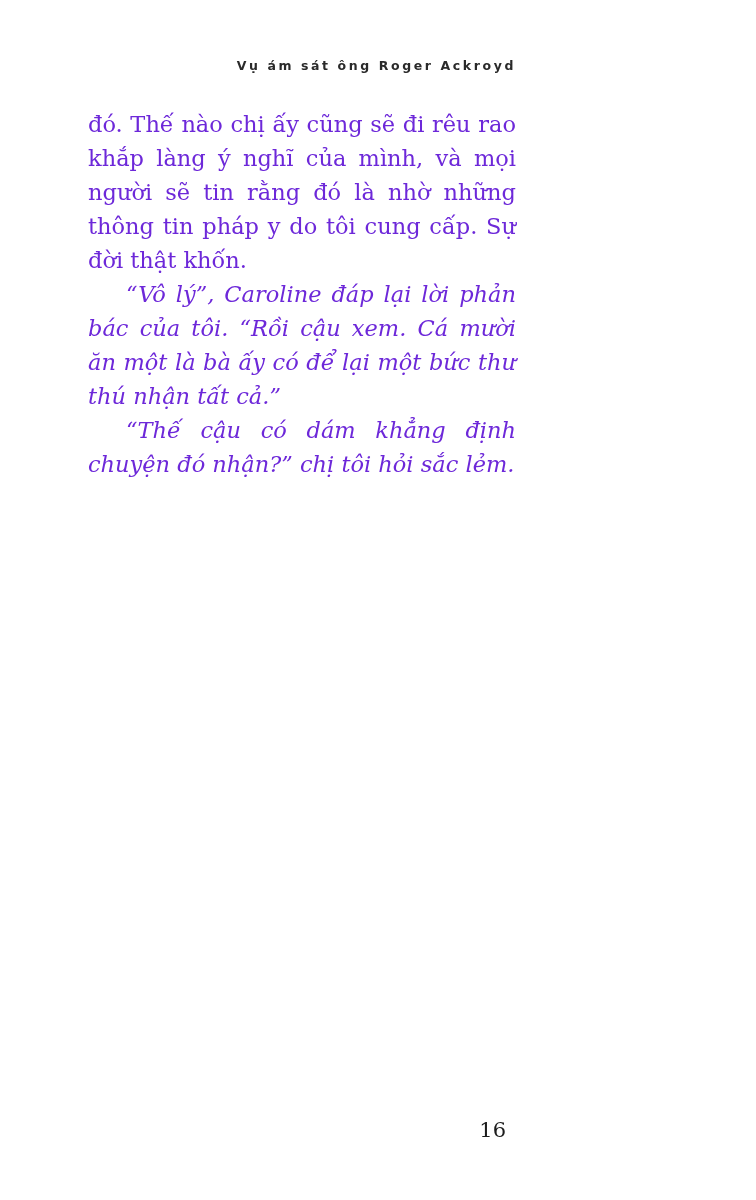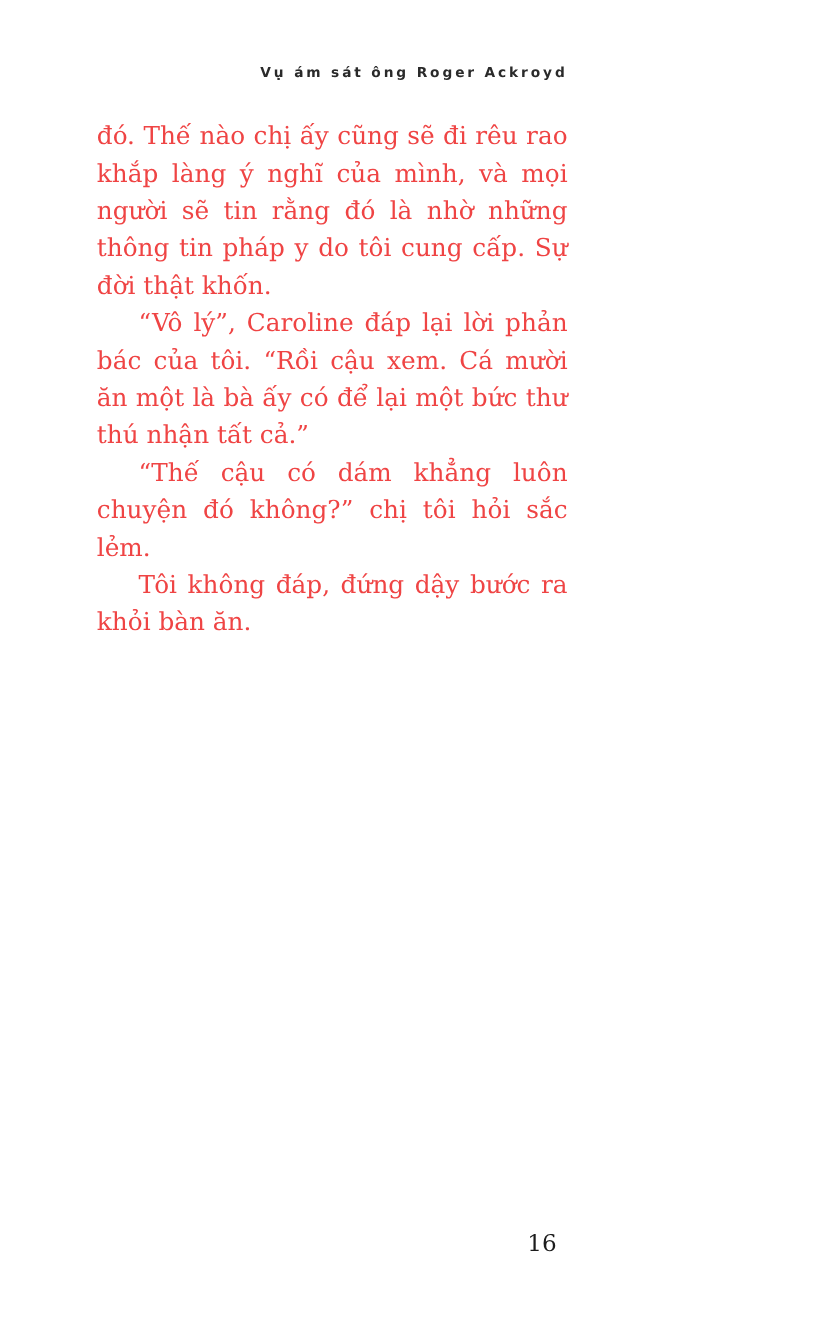--- a/index.html
+++ b/index.html
@@ -29,45 +29,45 @@
     font-weight: bold;
     letter-spacing: 2.6px;
     color: #2a2a2a;
     text-align: right;
     margin-bottom: 34px;
   }
   .body-text {
     font-size: 22.5px;
     line-height: 34px;
     text-align: justify;
-    color: #ef4444;
+    color: #6d28d9;
   }
   .body-text p {
     margin: 0;
   }
   .body-text p.indent {
     text-indent: 38px;
+    font-style: italic;
   }
   .page-number {
     position: absolute;
     right: 94px;
     bottom: 58px;
     font-size: 21px;
     color: #1c1c1c;
   }
 </style>
 </head>
 <body>
 
 <div class="page">
 
   <div class="running-header">Vụ ám sát ông Roger Ackroyd</div>
 
   <div class="body-text">
     <p>đó. Thế nào chị ấy cũng sẽ đi rêu rao khắp làng ý nghĩ của mình, và mọi người sẽ tin rằng đó là nhờ những thông tin pháp y do tôi cung cấp. Sự đời thật khốn.</p>
     <p class="indent">“Vô lý”, Caroline đáp lại lời phản bác của tôi. “Rồi cậu xem. Cá mười ăn một là bà ấy có để lại một bức thư thú nhận tất cả.”</p>
-    <p class="indent">“Thế cậu có dám khẳng luôn chuyện đó không?” chị tôi hỏi sắc lẻm.</p>
-    <p class="indent">Tôi không đáp, đứng dậy bước ra khỏi bàn ăn.</p>
+    <p class="indent">“Thế cậu có dám khẳng định chuyện đó nhận?” chị tôi hỏi sắc lẻm.</p>
   </div>
 
   <div class="page-number">16</div>
 
 </div>
 
 </body></html>

